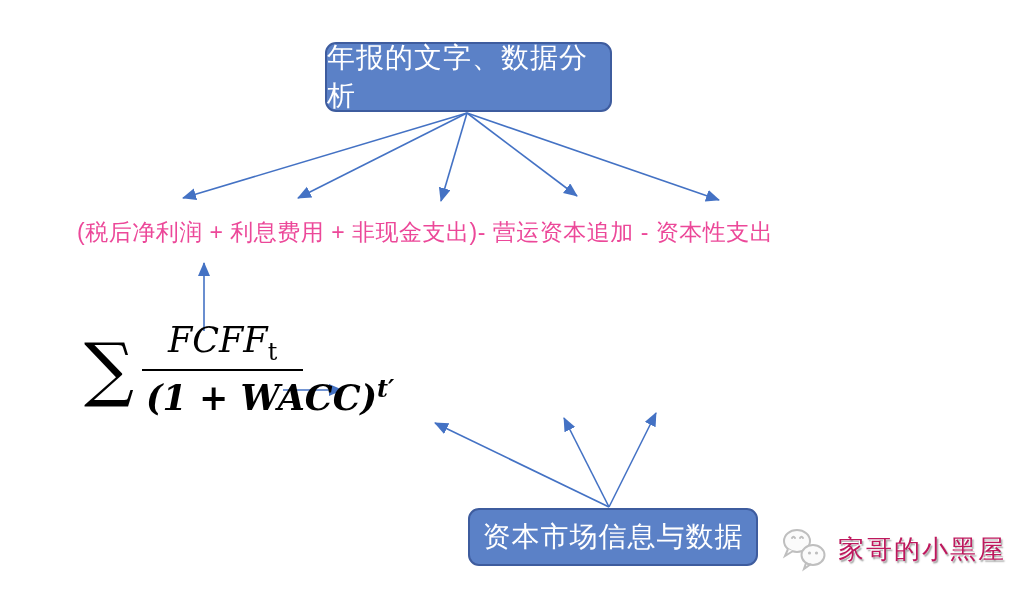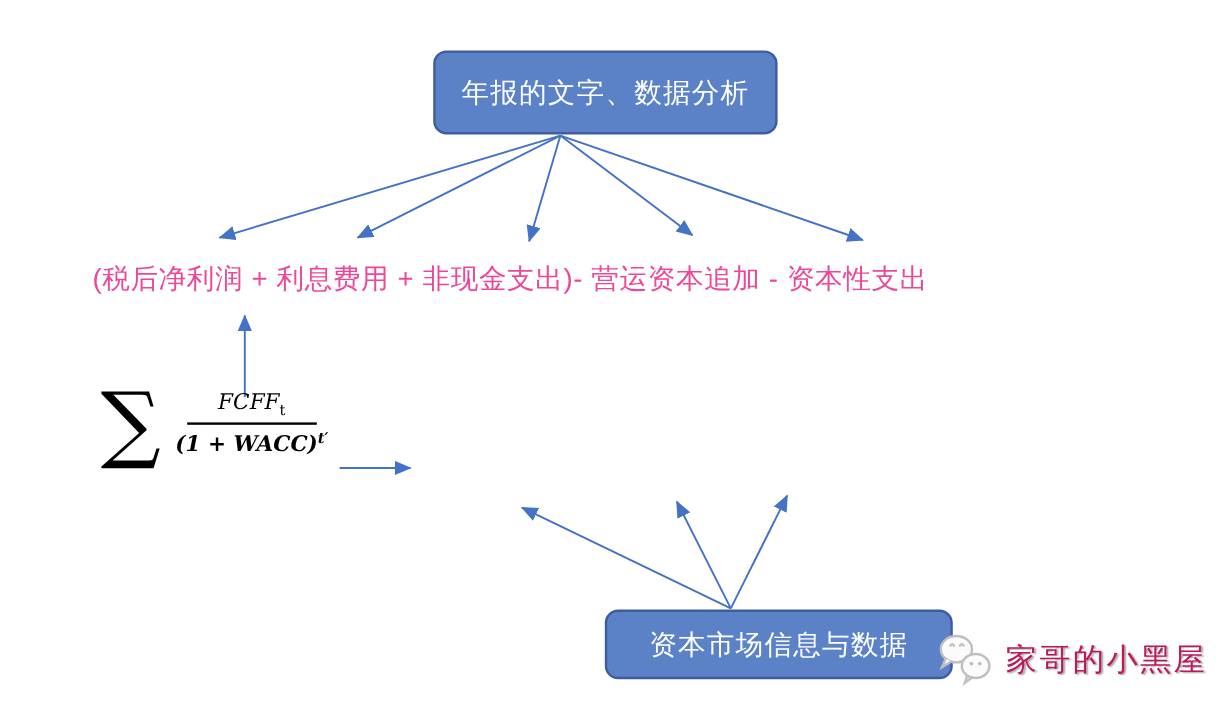--- a/index.html
+++ b/index.html
@@ -2,35 +2,35 @@
 <html><head>
 <meta charset="utf-8">
 <style>
   html,body{margin:0;padding:0;background:#ffffff;width:1015px;height:595px;
     font-family:"Liberation Sans","DejaVu Sans",sans-serif;overflow:hidden;}
   .stage{position:relative;width:1015px;height:595px;background:#fff;}
 
   
   .node{position:absolute;display:flex;align-items:center;justify-content:center;
     background:#5B81C7;border:2.5px solid #3E5C9E;border-radius:11px;
-    color:#ffffff;font-size:23px;letter-spacing:1px;box-sizing:border-box;margin-left:36px;}
+    color:#ffffff;font-size:28px;letter-spacing:1px;box-sizing:border-box;}
   .node-top{left:325px;top:42px;width:287px;height:70px;}
   .node-bottom{left:468px;top:508px;width:290px;height:58px;}
 
   
   .diagram-text{position:absolute;color:#ec4899;white-space:nowrap;}
   .line-fcff{left:77px;top:217px;font-size:23px;letter-spacing:0.5px;}
   .line-cost{left:364px;top:376px;font-size:24px;letter-spacing:0.5px;}
 
   
   .formula{position:absolute;left:84px;top:320px;display:flex;align-items:center;
     color:#000;font-family:"DejaVu Serif","Liberation Serif",serif;}
   .sigma{font-size:70px;line-height:0.95;font-style:normal;}
-  .frac{display:inline-flex;flex-direction:column;align-items:center;
-    margin-left:8px;font-size:18px;font-style:italic;}
+  .frac{display:inline-flex;flex-direction:column;align-items:flex-start;
+    margin-left:8px;font-size:35px;font-style:italic;}
   .frac .num{padding:0 26px 3px 26px;border-bottom:2px solid #000;}
   .frac .den{padding:4px 4px 0 4px;font-weight:bold;}
   .frac sub{font-size:0.68em;font-style:normal;}
   .frac sup{font-size:0.68em;}
 
   
   svg.arrows{position:absolute;left:0;top:0;pointer-events:none;}
 
   
   .watermark{position:absolute;left:780px;top:526px;display:flex;align-items:center;}

